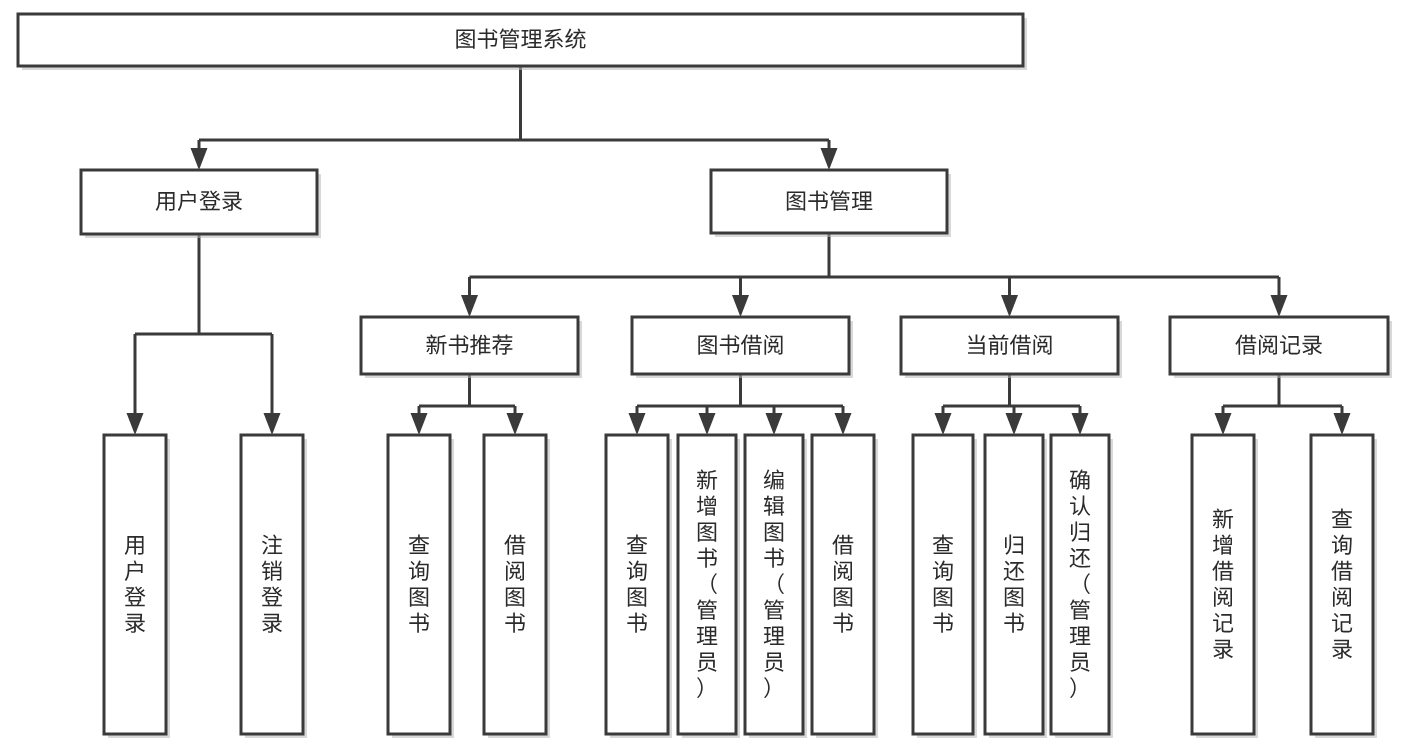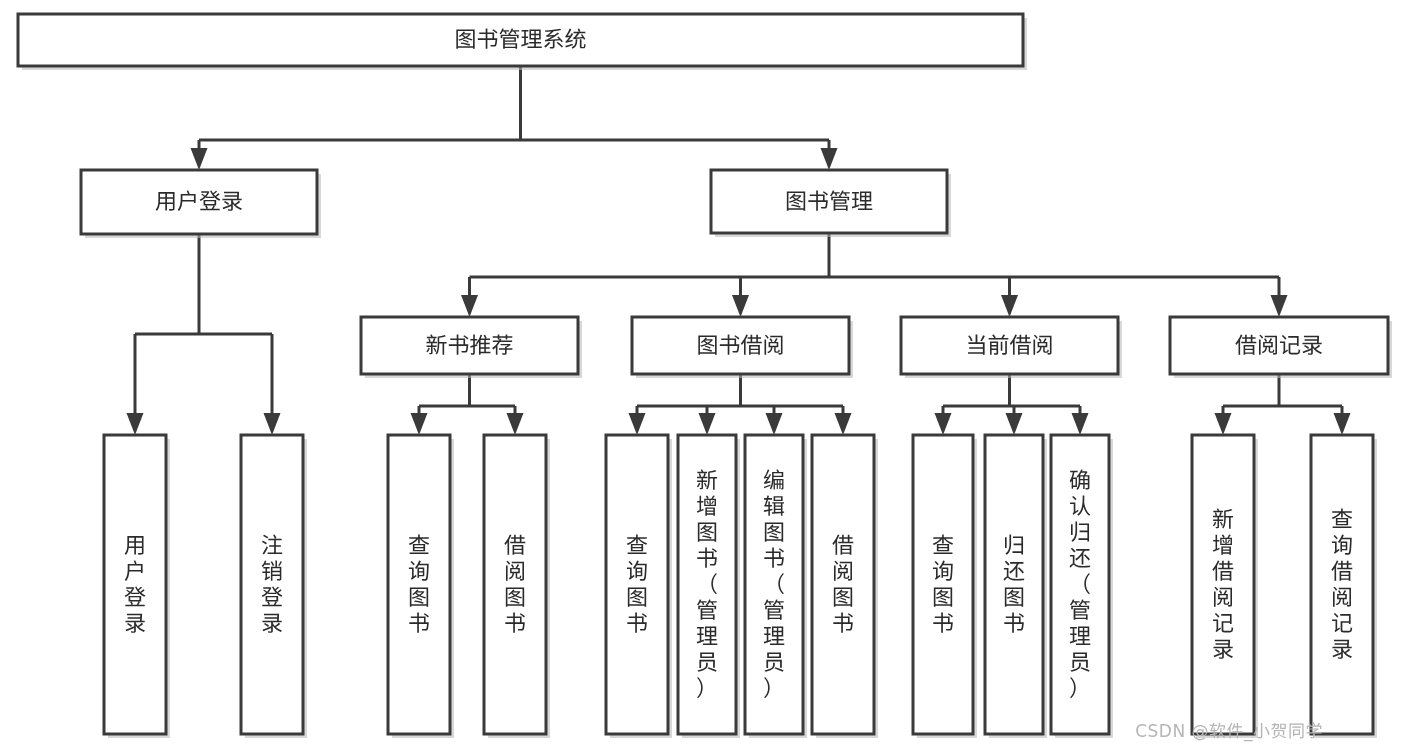--- a/index.html
+++ b/index.html
@@ -258,14 +258,13 @@
           <text class="node-label-vertical" x="1223" y="526.78"><tspan x="1223" y="526.78">新</tspan><tspan x="1223" y="552.78">增</tspan><tspan x="1223" y="578.78">借</tspan><tspan x="1223" y="604.78">阅</tspan><tspan x="1223" y="630.78">记</tspan><tspan x="1223" y="656.78">录</tspan></text>
         </g>
         <g>
           <rect class="node-box-shadow" x="1315" y="439" width="62" height="299"></rect>
           <rect class="node-box" x="1311" y="435" width="62" height="299"></rect>
           <title>查询借阅记录</title>
           <text class="node-label-vertical" x="1342" y="526.78"><tspan x="1342" y="526.78">查</tspan><tspan x="1342" y="552.78">询</tspan><tspan x="1342" y="578.78">借</tspan><tspan x="1342" y="604.78">阅</tspan><tspan x="1342" y="630.78">记</tspan><tspan x="1342" y="656.78">录</tspan></text>
         </g>
       </g>
   </svg>
-  <div class="watermark">CSDN @软件_小贺同学</div>
 </div>
 
 </body></html>

